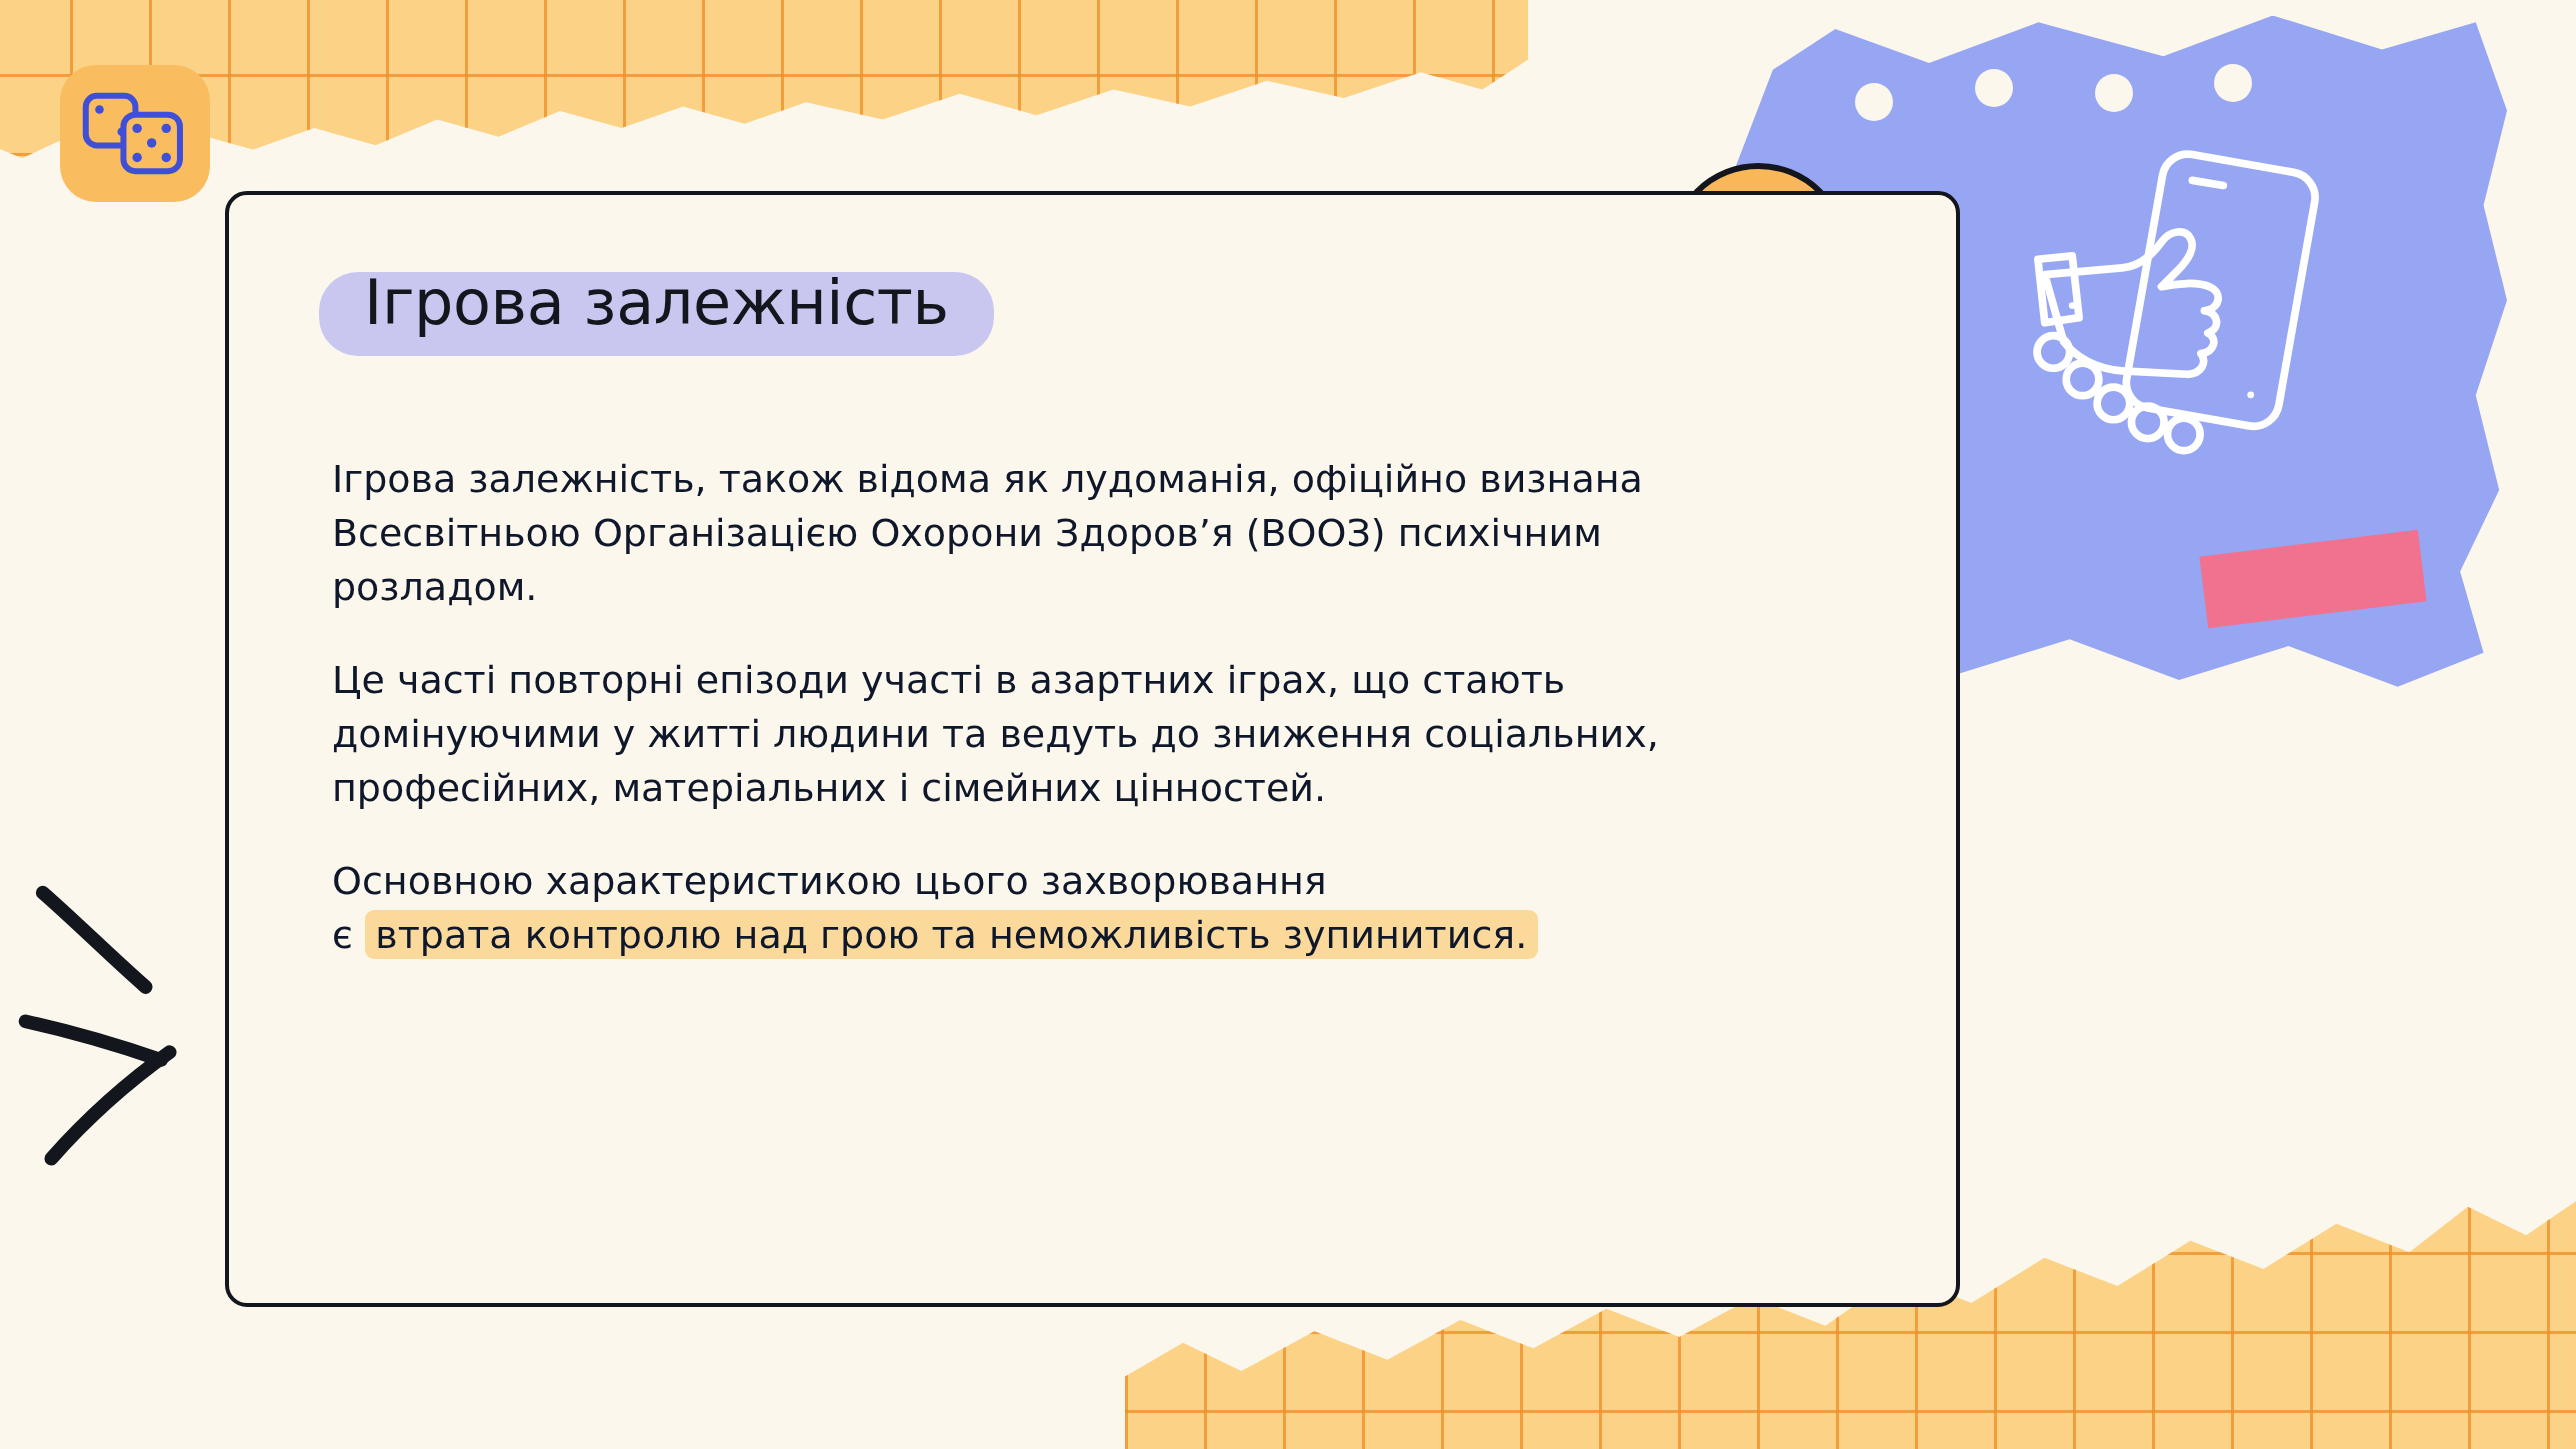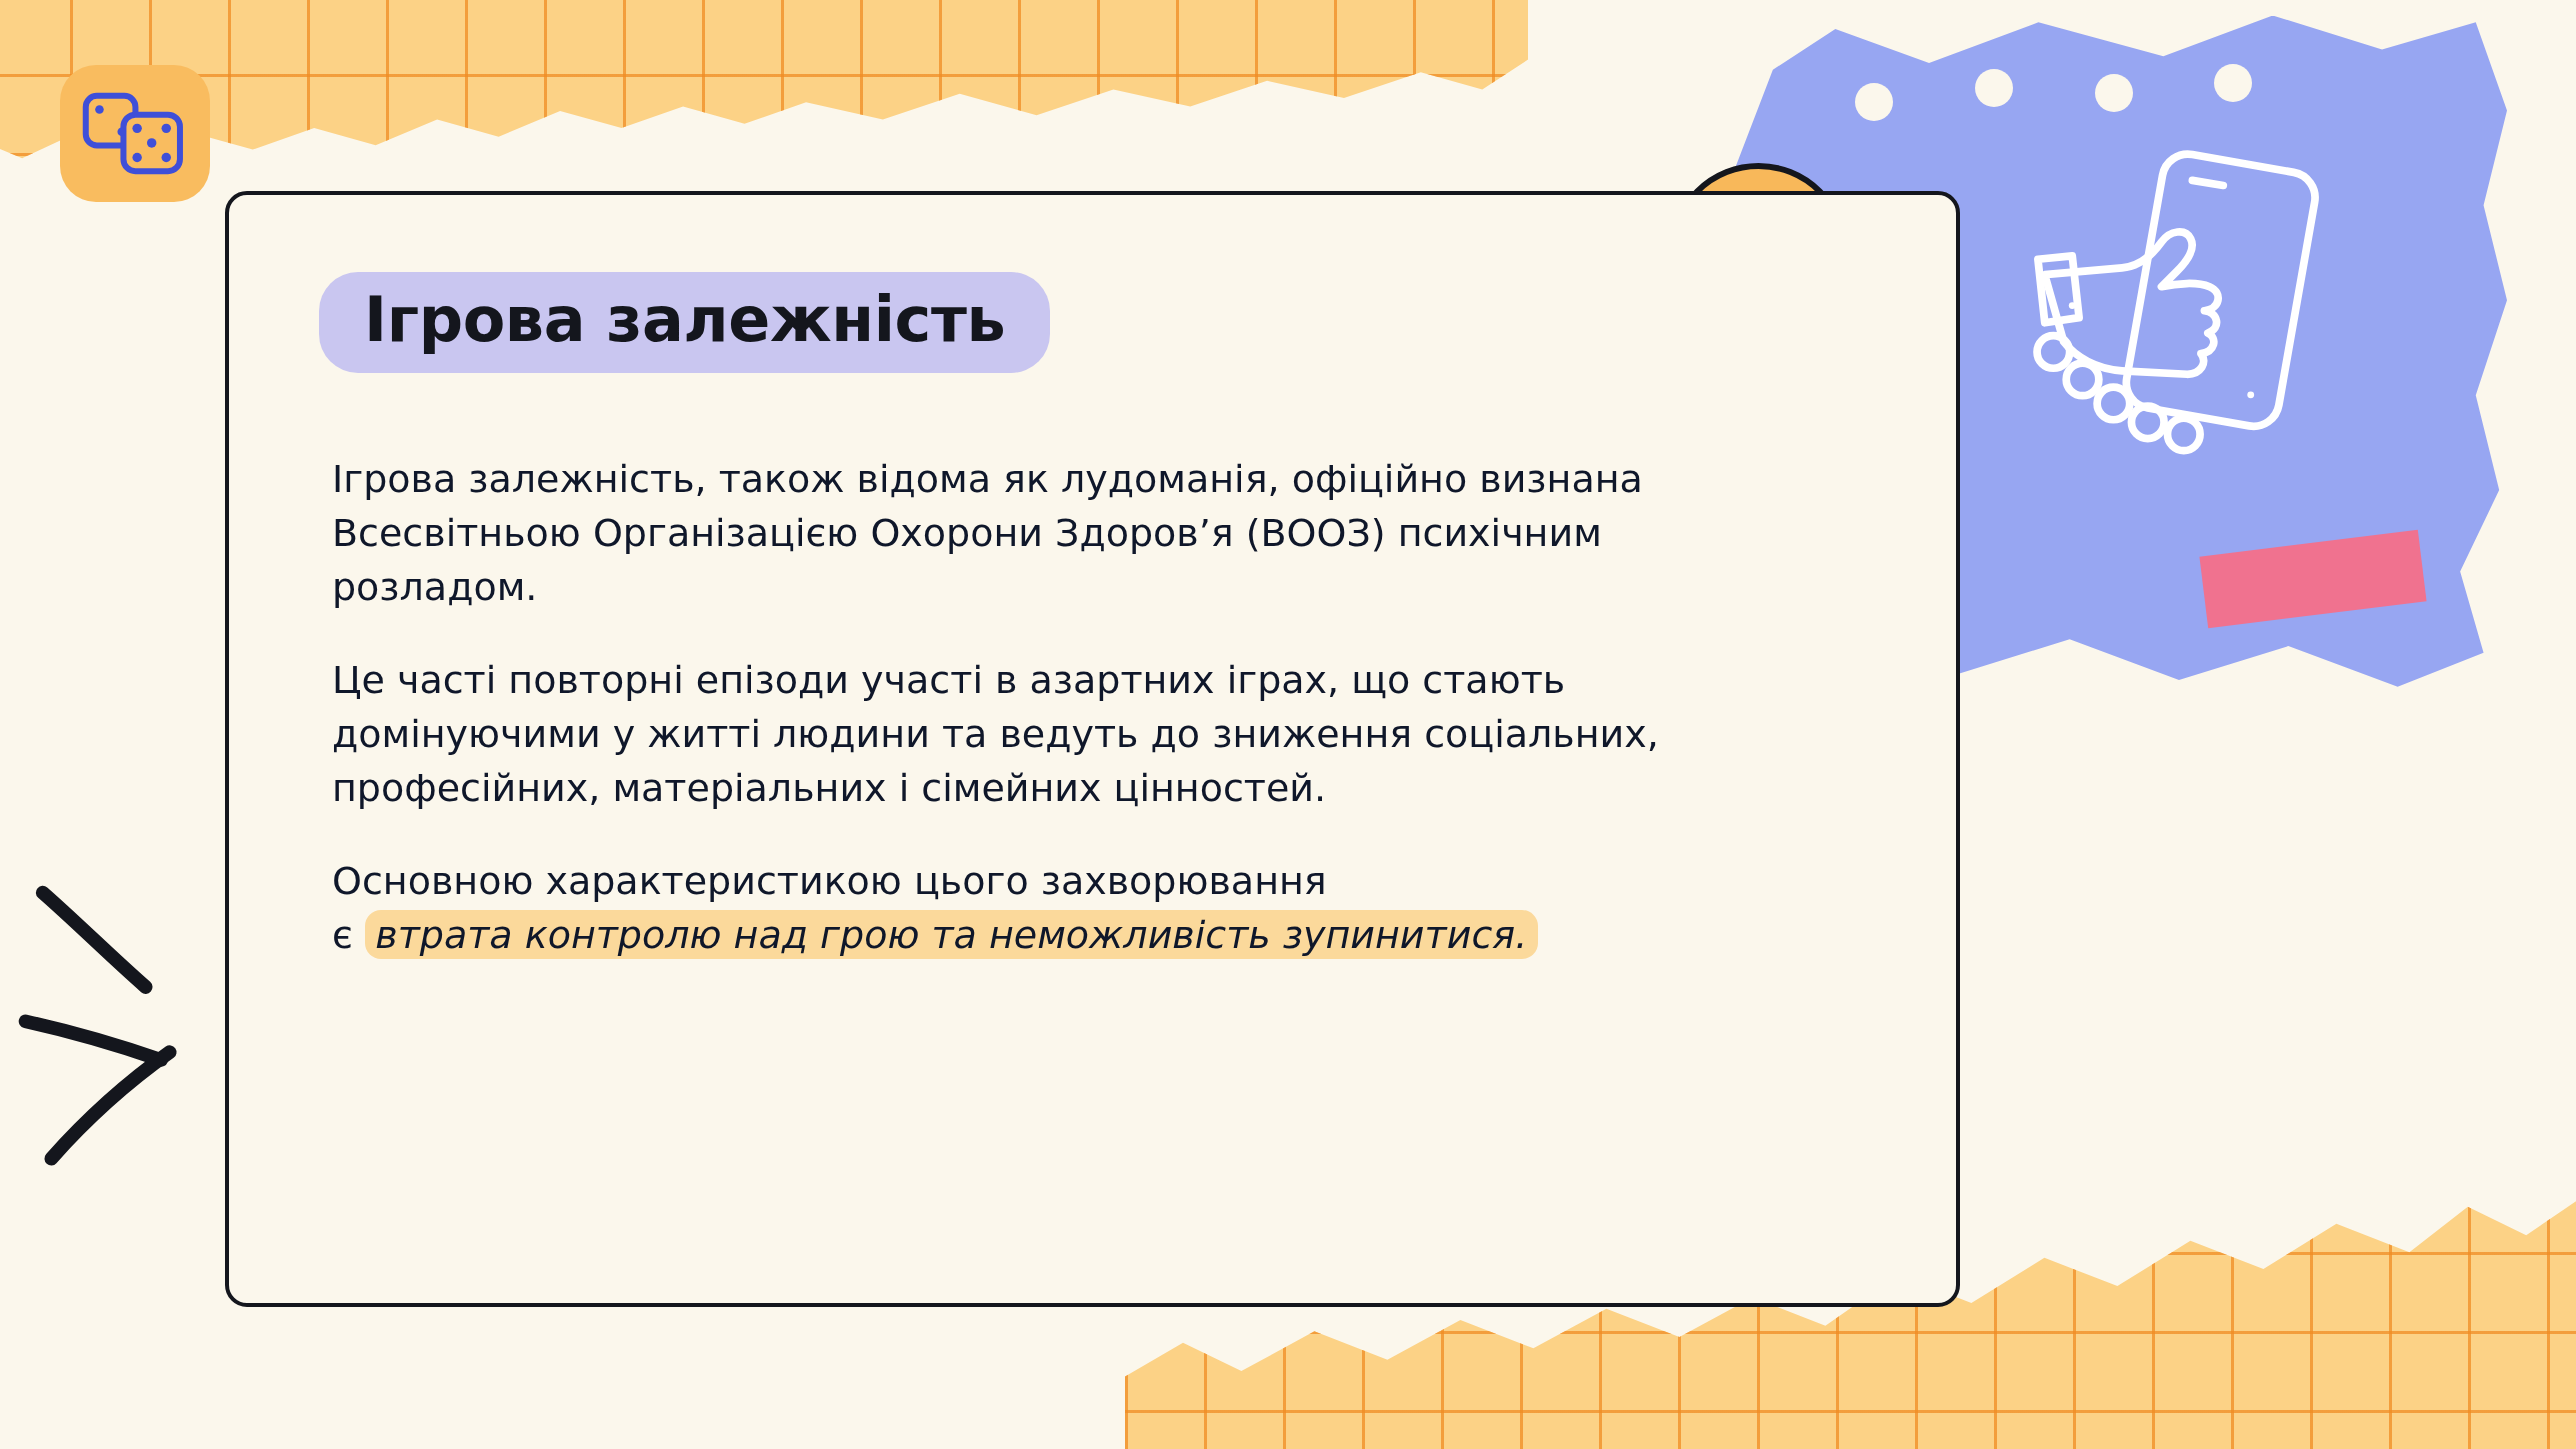--- a/index.html
+++ b/index.html
@@ -167,44 +167,43 @@
   }
   #title-wrap {
     position: absolute;
     left: 90px;
     top: 77px;
   }
   #title {
     display: inline-block;
     background: #c9c6f0;
     border-radius: 39px;
-    padding: 17px 45px 22px 45px;
+    padding: 0 45px 22px 45px;
     font-size: 62px;
-    font-weight: 700;
+    font-weight: 400;
     color: #14161d;
     letter-spacing: -0.4px;
     line-height: 1;
   }
   #body {
     position: absolute;
     left: 103px;
     top: 258px;
     width: 1460px;
     font-size: 38px;
     line-height: 1.42;
     color: #0f172a;
   }
   #body p { margin: 0 0 39px 0; }
   #body p:last-child { margin-bottom: 4px; }
   .hl {
     background: #fbd99b;
-    border-radius: 16px;
+    border-radius: 9px;
     padding: 2.6px 10.3px;
     box-decoration-break: clone;
-    font-style: italic;
     -webkit-box-decoration-break: clone;
   }
 </style>
 </head>
 <body>
 
 <div id="slide">
 
   <div class="torn" id="torn-top-left">
     <div class="grid-fill"></div>

